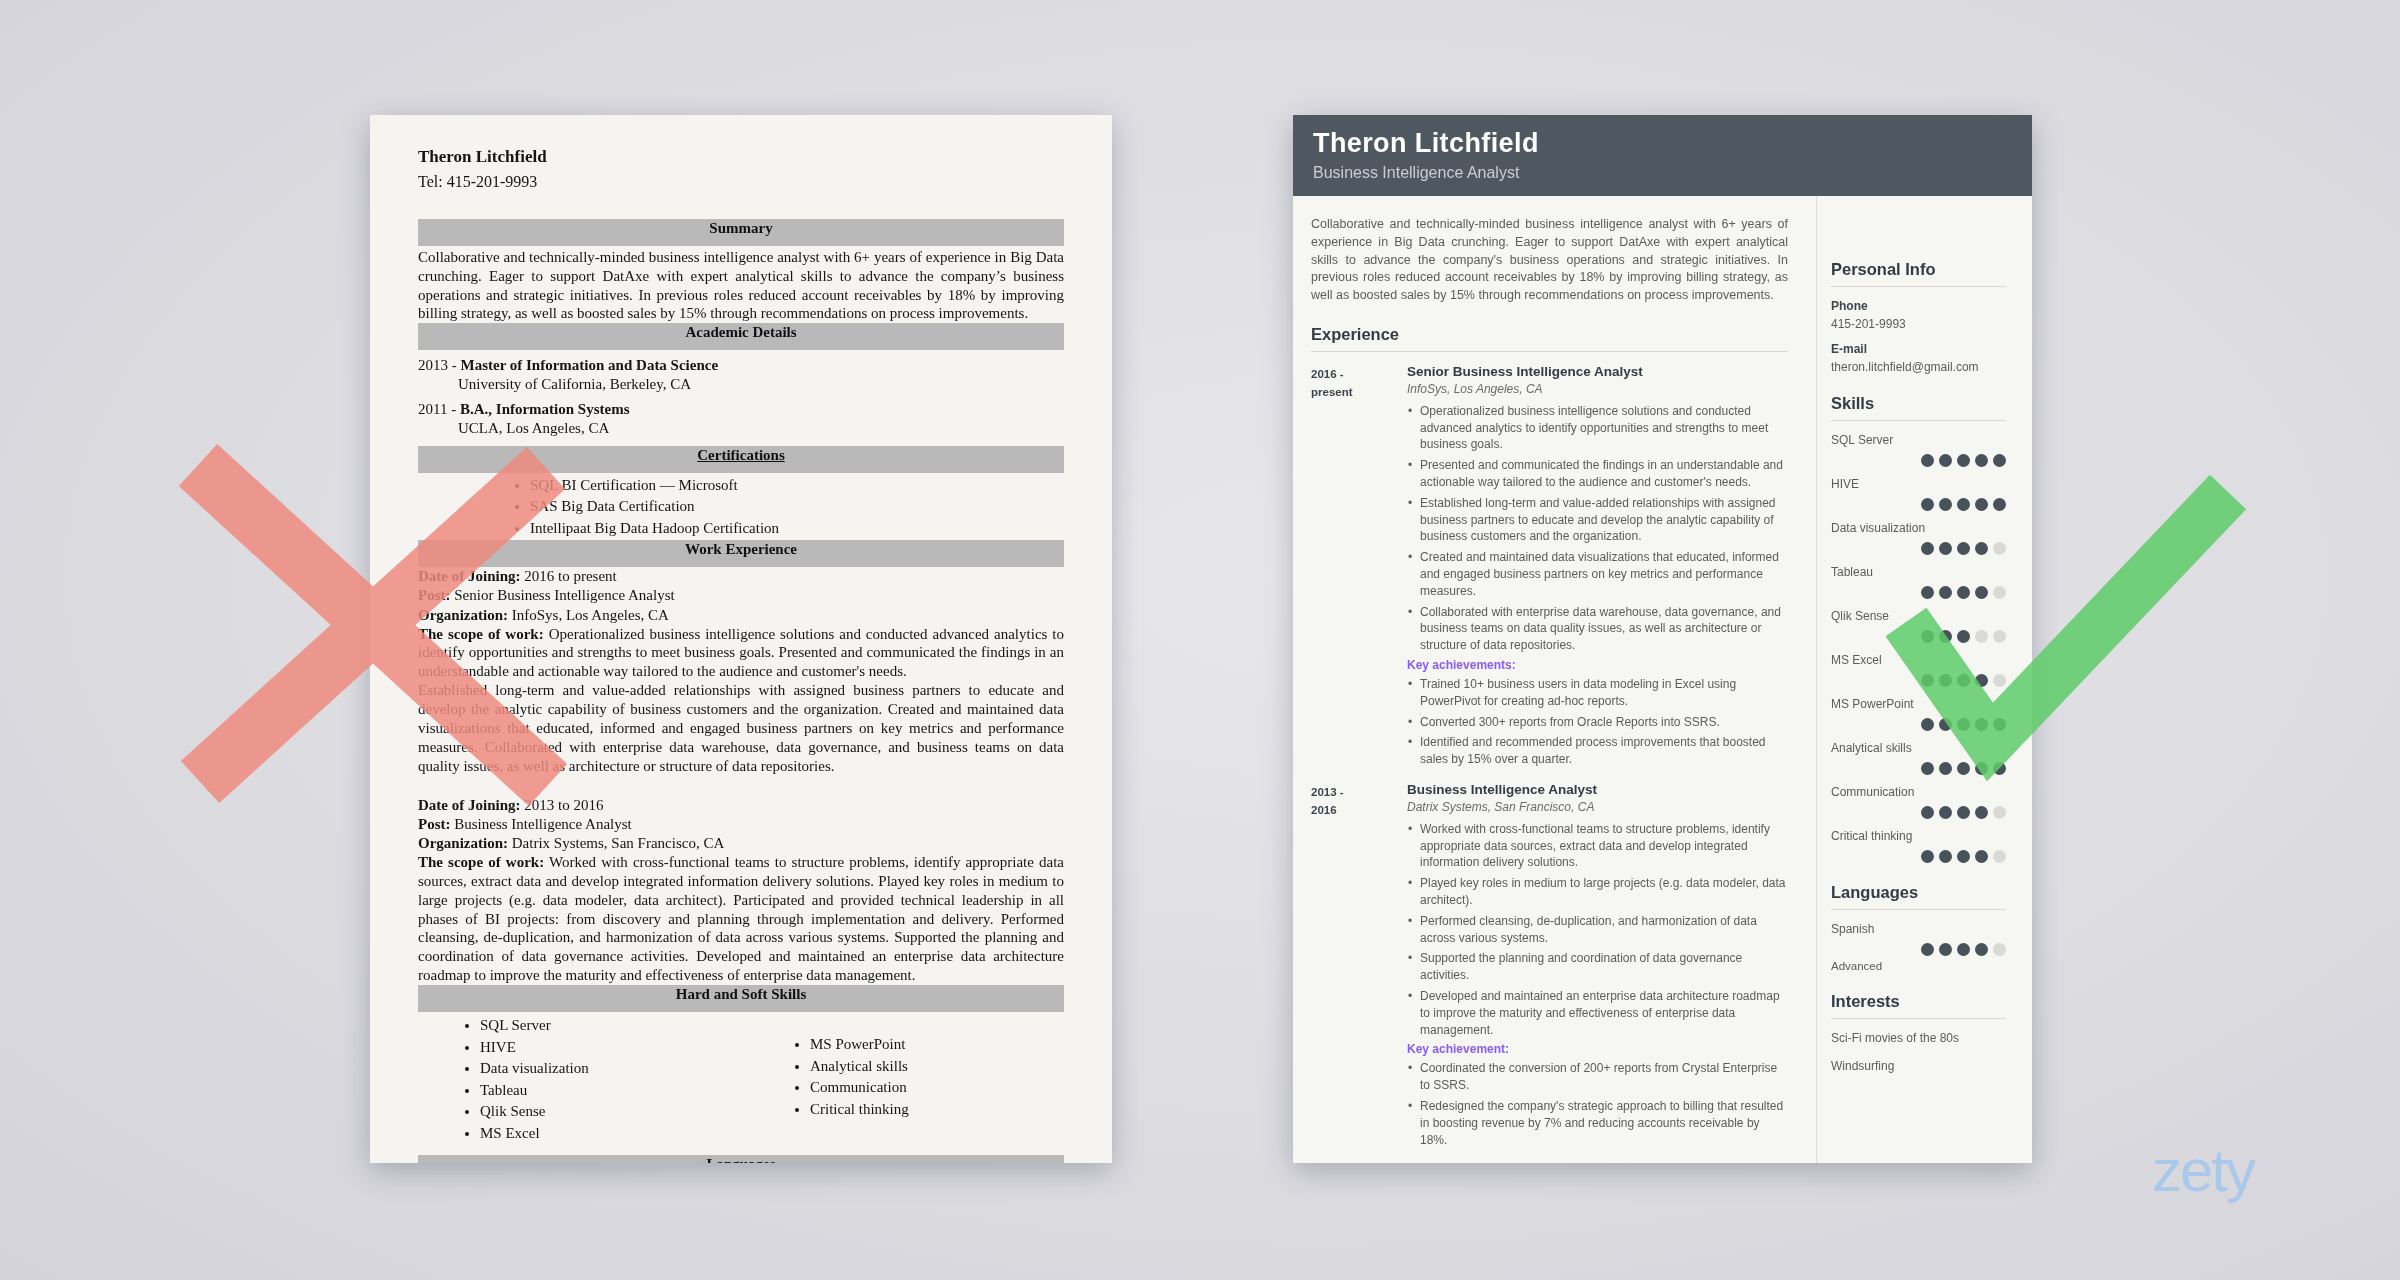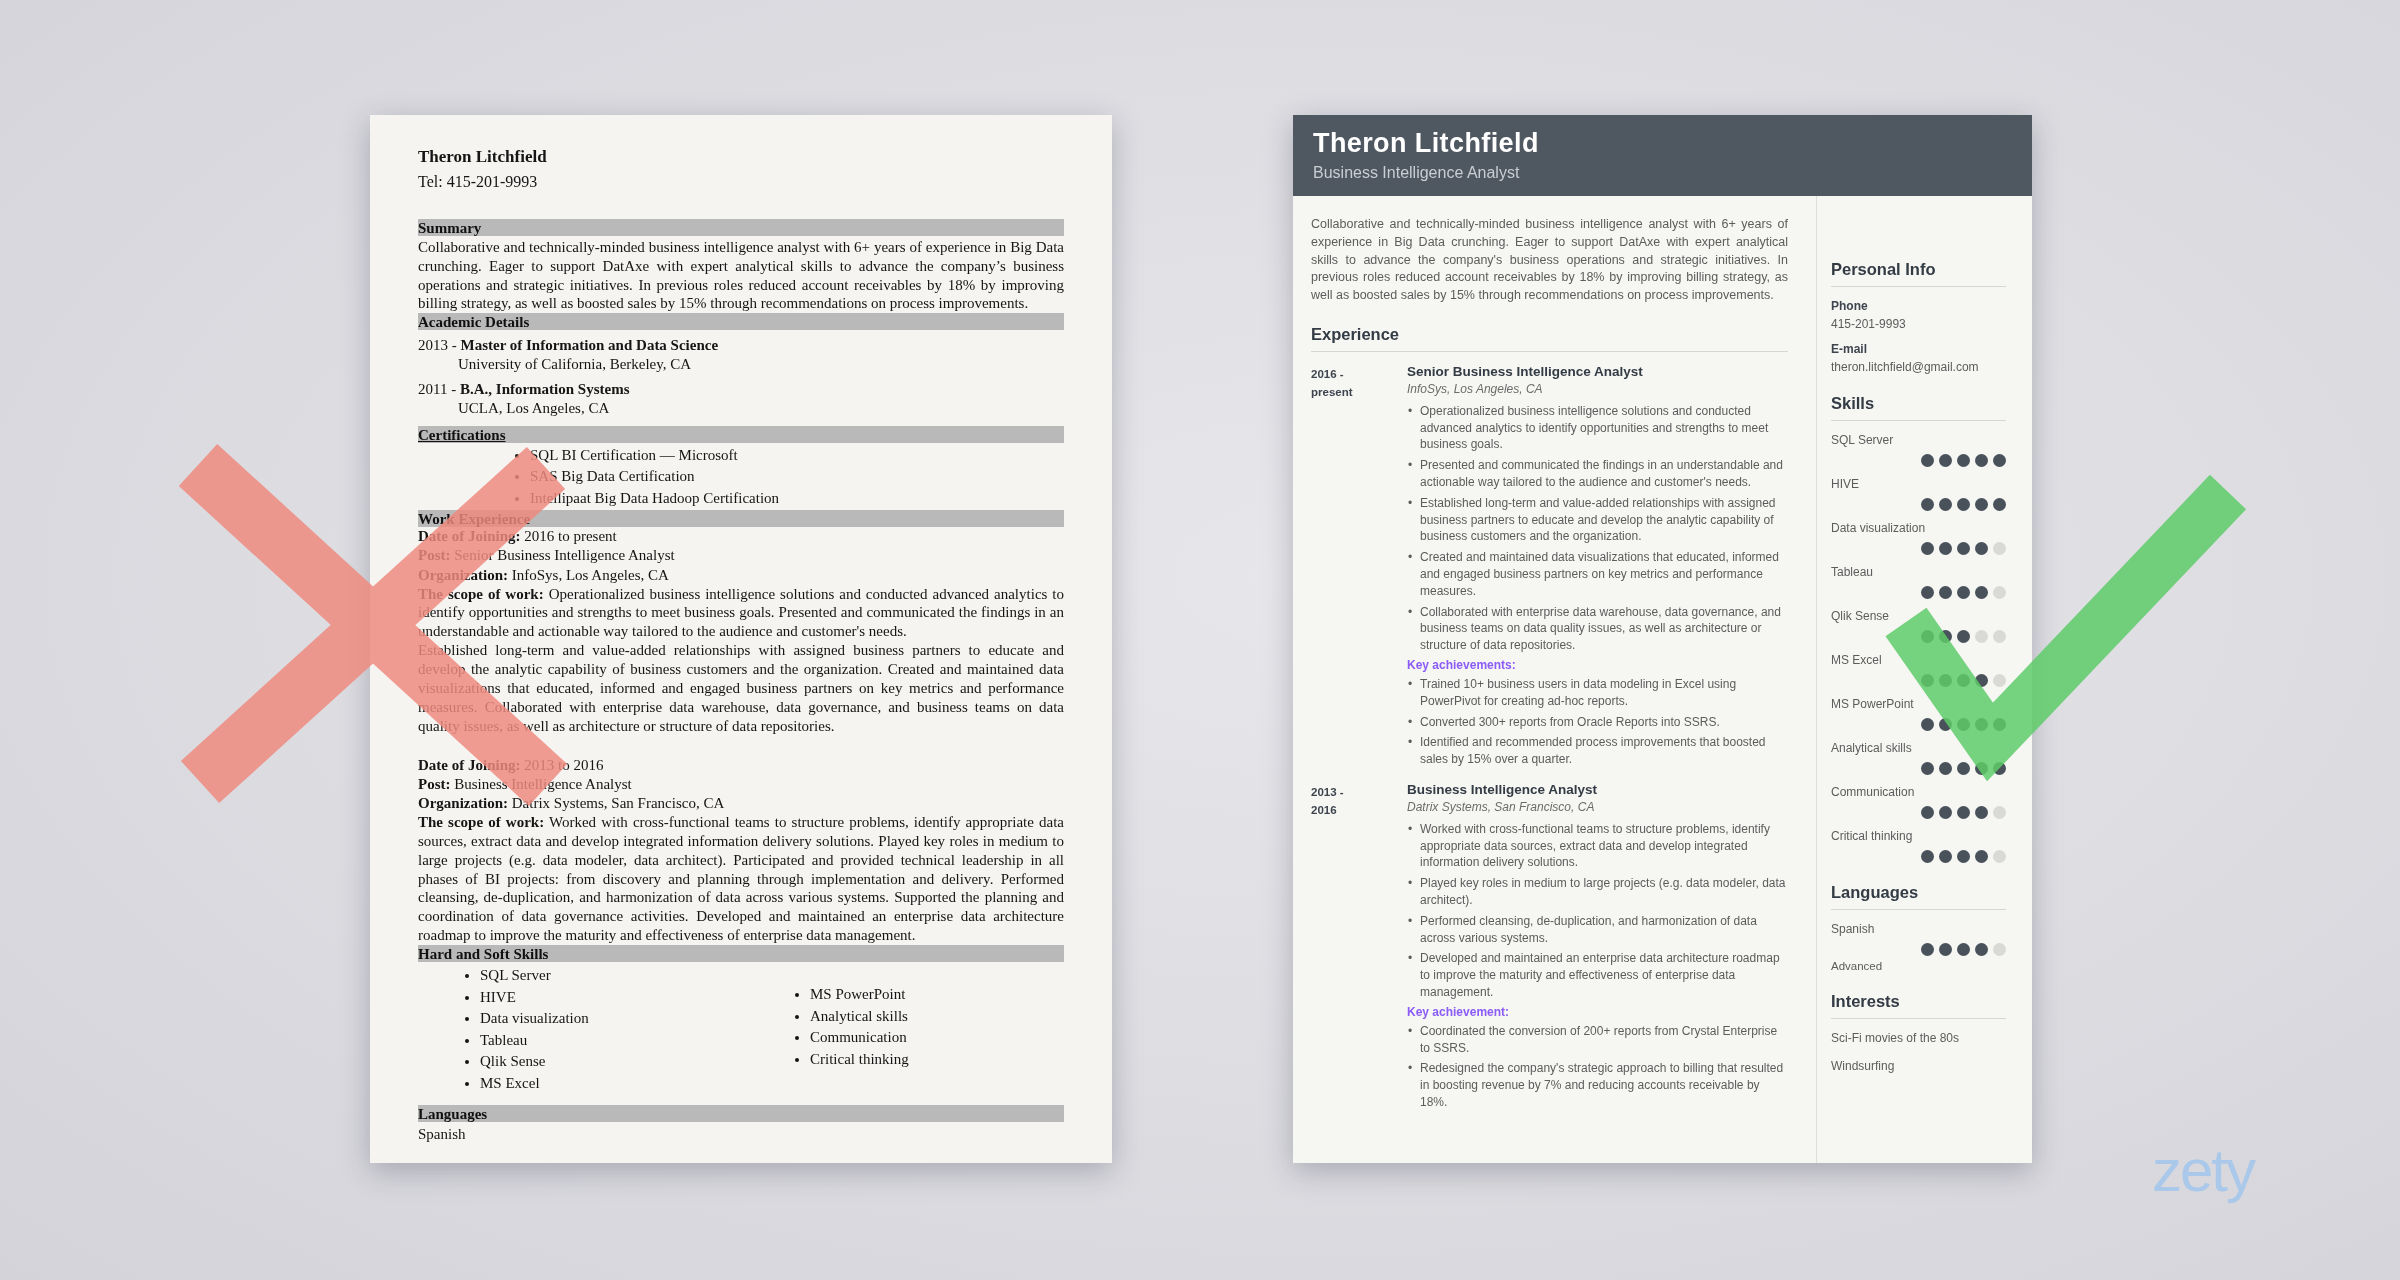--- a/index.html
+++ b/index.html
@@ -8,21 +8,21 @@
     font-family:"Liberation Sans",sans-serif;
     background:radial-gradient(ellipse at 55% 45%, #e7e7eb 0%, #dcdce1 55%, #d3d3d9 100%);
   }
   .page{position:absolute;top:115px;height:1048px;box-shadow:0 8px 28px rgba(40,40,60,.28);overflow:hidden;}
 
   
   .page-left{left:370px;width:742px;background:#f5f4f1;font-family:"Liberation Serif",serif;color:#151515;}
   .pl-inner{padding:32px 48px 0 48px;}
   .pl-name{font-size:17px;font-weight:bold;margin:0 0 5px 0;}
   .pl-contact{font-size:16px;line-height:1.3;}
-  .bar{background:#b9b9b9;height:17px;line-height:18px;font-weight:bold;font-size:15px;color:#101010;}
+  .bar{background:#b9b9b9;height:27px;line-height:18px;text-align:center;font-weight:bold;font-size:15px;color:#101010;}
   .pl-p{font-size:15px;line-height:1.26;text-align:justify;margin:0;}
   .mt26{margin-top:26px;} .mt2{margin-top:2px;}
   .pl-edu{font-size:15px;line-height:1.26;margin-top:6px;}
   .pl-school{padding-left:40px;}
   ul.pl-list{margin:3px 0 2px 0;padding-left:112px;font-size:15px;line-height:1.3;}
   ul.pl-list li{margin-bottom:2px;}
   .pl-line{font-size:15px;line-height:1.27;}
   .pl-jobgap{height:20px;}
   .pl-skills{display:flex;margin:4px 0 10px 0;}
   .pl-skills .col1{width:330px;}
@@ -182,20 +182,21 @@
           <div>2013 -</div>
           <div>2016</div>
         </div>
         <div class="job-content">
           <div class="job-title">Business Intelligence Analyst</div>
           <div class="job-company">Datrix Systems, San Francisco, CA</div>
           <ul class="blt">
               <li>Worked with cross-functional teams to structure problems, identify appropriate data sources, extract data and develop integrated information delivery solutions.</li>
               <li>Played key roles in medium to large projects (e.g. data modeler, data architect).</li>
               <li>Performed cleansing, de-duplication, and harmonization of data across various systems.</li>
+              <li>Supported the planning and coordination of data governance activities.</li>
               <li>Developed and maintained an enterprise data architecture roadmap to improve the maturity and effectiveness of enterprise data management.</li>
             </ul>
           <div class="key-label">Key achievement:</div>
           <ul class="blt">
               <li>Coordinated the conversion of 200+ reports from Crystal Enterprise to SSRS.</li>
               <li>Redesigned the company's strategic approach to billing that resulted in boosting revenue by 7% and reducing accounts receivable by 18%.</li>
             </ul>
         </div>
       </div>
 

